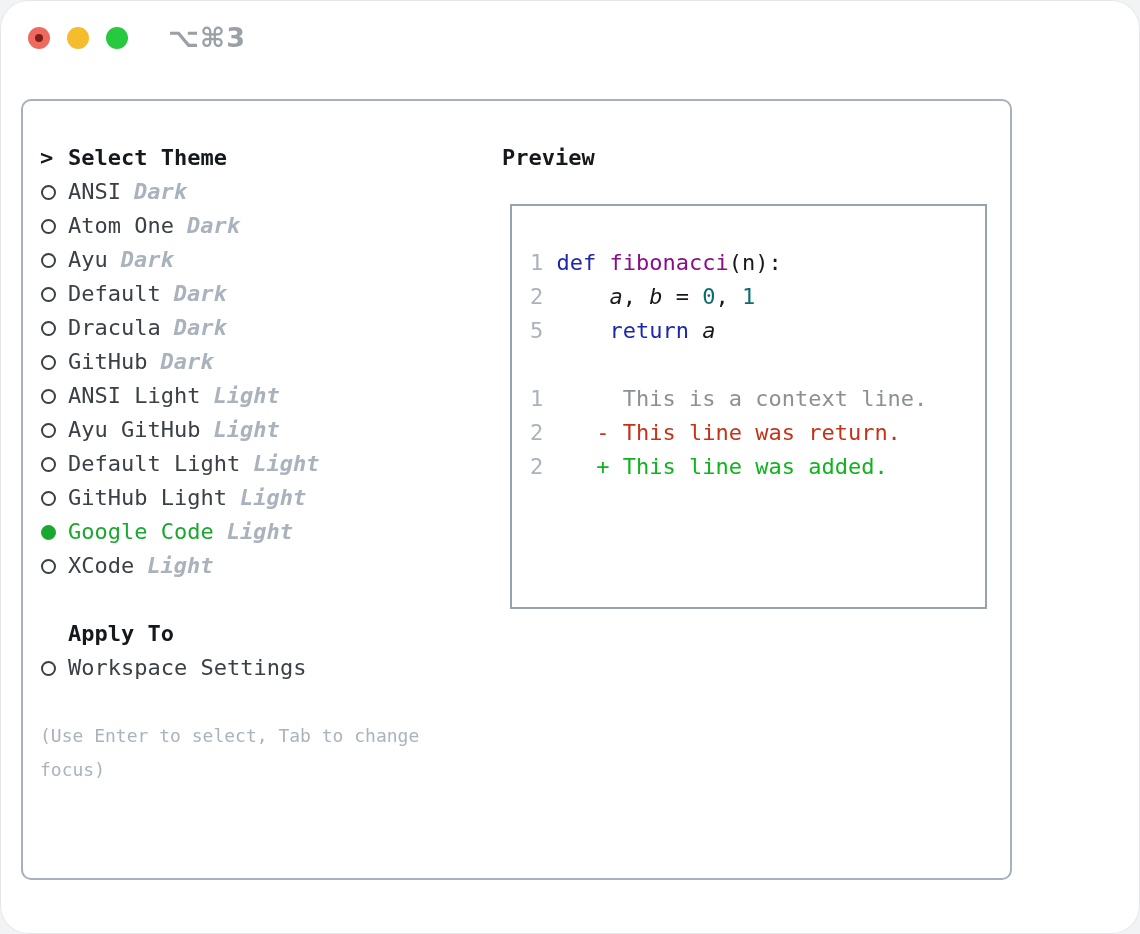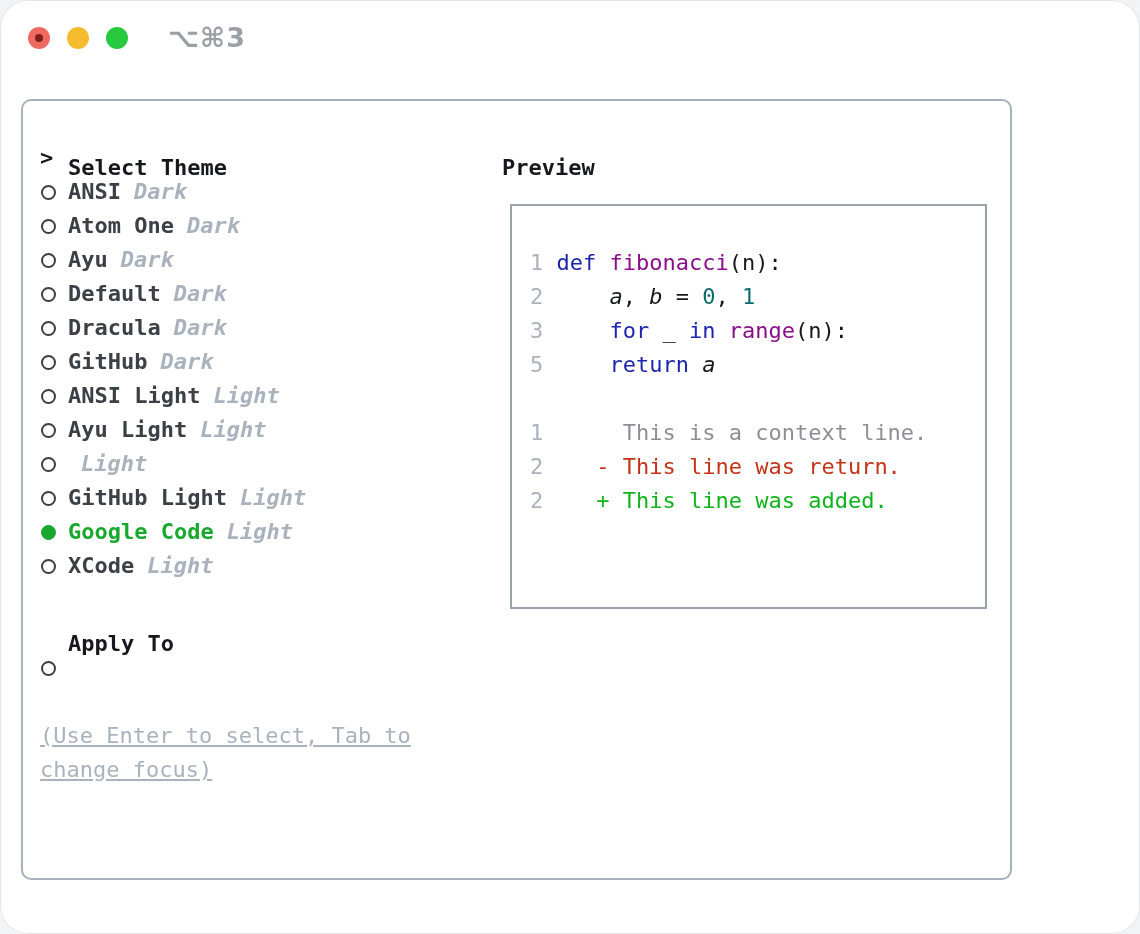--- a/index.html
+++ b/index.html
@@ -31,27 +31,27 @@
     position:absolute;left:21px;top:99px;width:991px;height:781px;
     border:2px solid var(--panelBorder);border-radius:10px;background:#fff;
     box-sizing:border-box;
   }
   .leftpane{position:absolute;left:17px;top:40px;width:446px;}
   .row{display:flex;height:34px;line-height:34px;font-size:22px;white-space:pre;}
   .mark{width:28px;flex:0 0 28px;position:relative;}
   .caret{color:var(--titleText);font-weight:bold;}
   .ring{position:absolute;left:1px;top:10px;width:11px;height:11px;border:2px solid var(--itemText);border-radius:50%;}
   .ring.sel{border-color:var(--selectedGreen);background:var(--selectedGreen);width:13px;height:13px;border-width:1px;}
-  .label{color:var(--itemText);font-weight:bold;}
+  .label{color:var(--itemText);}
   .label.sel{color:var(--selectedGreen);}
-  .title{color:var(--titleText);font-weight:bold;margin-top:10px;}
+  .title{color:var(--titleText);font-weight:bold;}
   .variant{color:var(--mutedText);font-style:italic;margin-left:13px;font-weight:bold;}
   .spacer{height:34px;}
   .hint{
-    color:var(--mutedText);font-size:22px;line-height:34px;width:420px;white-space:normal;text-decoration:underline;
+    color:var(--mutedText);font-size:18px;line-height:34px;width:420px;white-space:normal;
   }
   
   .preview-title{position:absolute;left:479px;top:40px;height:34px;line-height:34px;font-size:22px;text-align:center;}
   .preview-box{
     position:absolute;left:487px;top:103px;width:477px;height:405px;
     border:2px solid var(--previewBorder);background:#fff;box-sizing:border-box;
     padding:40px 9px 0 18px;overflow:hidden;
   }
   .cline{height:34px;line-height:34px;font-size:22px;white-space:pre;}
   .ln{color:var(--lineNum);}
@@ -85,44 +85,43 @@
         <span class="mark caret">&gt;</span><span class="title">Select Theme</span>
       </div>
       <div id="theme-list">
           <div class="row"><span class="mark"><span class="ring"></span></span><span class="label">ANSI</span><span class="variant">Dark</span></div>
           <div class="row"><span class="mark"><span class="ring"></span></span><span class="label">Atom One</span><span class="variant">Dark</span></div>
           <div class="row"><span class="mark"><span class="ring"></span></span><span class="label">Ayu</span><span class="variant">Dark</span></div>
           <div class="row"><span class="mark"><span class="ring"></span></span><span class="label">Default</span><span class="variant">Dark</span></div>
           <div class="row"><span class="mark"><span class="ring"></span></span><span class="label">Dracula</span><span class="variant">Dark</span></div>
           <div class="row"><span class="mark"><span class="ring"></span></span><span class="label">GitHub</span><span class="variant">Dark</span></div>
           <div class="row"><span class="mark"><span class="ring"></span></span><span class="label">ANSI Light</span><span class="variant">Light</span></div>
-          <div class="row"><span class="mark"><span class="ring"></span></span><span class="label">Ayu Light</span><span class="variant">Light</span></div>
-          <div class="row"><span class="mark"><span class="ring"></span></span><span class="variant">Light</span></div>
+          <div class="row"><span class="mark"><span class="ring"></span></span><span class="label">Ayu GitHub</span><span class="variant">Light</span></div>
+          <div class="row"><span class="mark"><span class="ring"></span></span><span class="label">Default Light</span><span class="variant">Light</span></div>
           <div class="row"><span class="mark"><span class="ring"></span></span><span class="label">GitHub Light</span><span class="variant">Light</span></div>
           <div class="row"><span class="mark"><span class="ring sel"></span></span><span class="label sel">Google Code</span><span class="variant">Light</span></div>
           <div class="row"><span class="mark"><span class="ring"></span></span><span class="label">XCode</span><span class="variant">Light</span></div>
         </div>
       <div class="spacer"></div>
       <div class="row">
         <span class="mark"></span><span class="title">Apply To</span>
       </div>
       <div id="apply-list">
-          <div class="row"><span class="mark"><span class="ring"></span></span></div>
+          <div class="row"><span class="mark"><span class="ring"></span></span><span class="label">Workspace Settings</span></div>
         </div>
       <div class="spacer"></div>
       <div class="hint">(Use Enter to select, Tab to change focus)</div>
     </div>
 
     <div class="preview-title title">Preview</div>
 
     <div class="preview-box">
       <div id="code-block">
           <div class="cline"><span class="ln">1 </span><span class="tok-kw">def</span><span class="tok-pl"> </span><span class="tok-fn">fibonacci</span><span class="tok-pl">(n):</span></div>
           <div class="cline"><span class="ln">2 </span><span class="tok-pl">    </span><span class="tok-var">a</span><span class="tok-pl">, </span><span class="tok-var">b</span><span class="tok-pl"> = </span><span class="tok-num">0</span><span class="tok-pl">, </span><span class="tok-num">1</span></div>
-          <div class="cline"><span class="ln">3 </span><span class="tok-pl">    </span><span class="tok-kw">for</span><span class="tok-pl"> _ </span><span class="tok-kw">in</span><span class="tok-pl"> </span><span class="tok-fn">range</span><span class="tok-pl">(n):</span></div>
           <div class="cline"><span class="ln">5 </span><span class="tok-pl">    </span><span class="tok-kw">return</span><span class="tok-pl"> </span><span class="tok-var">a</span></div>
         </div>
       <div class="cline"> </div>
       <div id="diff-block">
           <div class="cline"><span class="ln">1</span><span class="diff-context">      This is a context line.</span></div>
           <div class="cline"><span class="ln">2</span><span class="diff-deleted">    - This line was return.</span></div>
           <div class="cline"><span class="ln">2</span><span class="diff-added">    + This line was added.</span></div>
         </div>
     </div>
 

